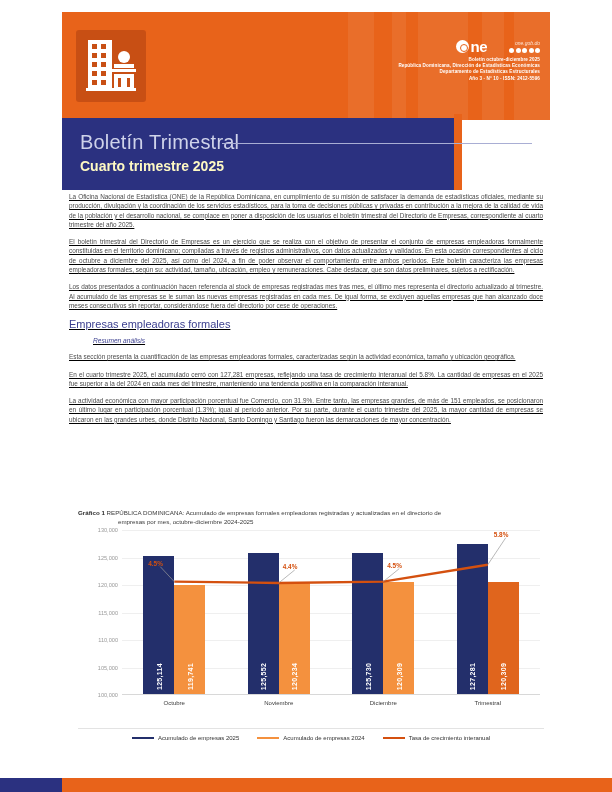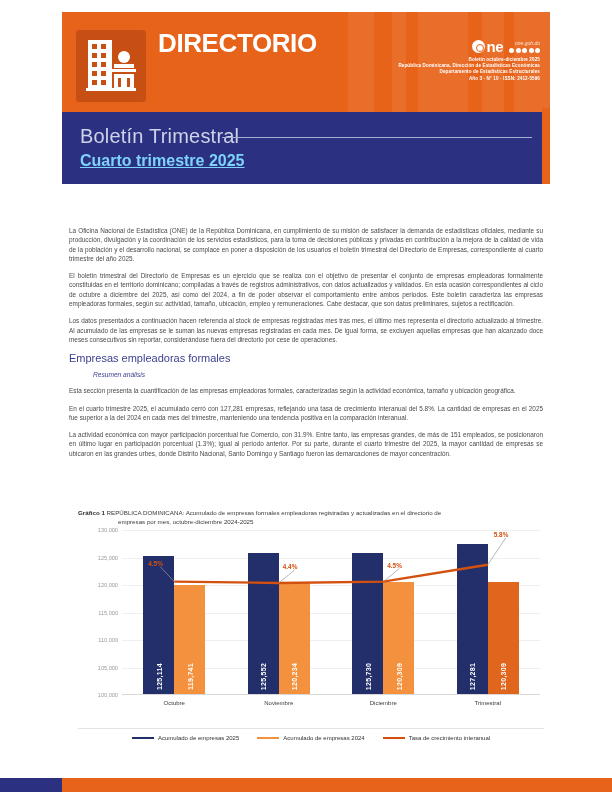--- a/index.html
+++ b/index.html
@@ -36,53 +36,53 @@
     font-size: 26px; font-weight: bold; line-height: 26px; letter-spacing: -0.4px;
   }
   .hdr-title .l3 {
     font-size: 27px; font-weight: 300; line-height: 34px; color: #fbd9c2;
     letter-spacing: 1px;
   }
 
   .hdr-right {
     position: absolute; right: 10px; top: 28px; width: 150px; text-align: right; color: #fff;
   }
-  .one-row { display: flex; justify-content: flex-end; align-items: center; gap: 6px; }
+  .one-row { display: flex; justify-content: flex-end; align-items: center; gap: 22px; }
   .one-mark { display: flex; align-items: center; }
   .one-circle {
     width: 13px; height: 13px; border-radius: 50%; background: #fff;
     position: relative; display: inline-block;
   }
   .one-circle::after {
     content: ""; position: absolute; left: 3.5px; top: 3.5px; width: 6px; height: 6px;
     border-radius: 50%; border: 1.4px solid #e8631a;
   }
   .one-ne { font-size: 15px; font-weight: bold; letter-spacing: -0.5px; margin-left: 1px; line-height: 13px; }
   .one-web { font-size: 5px; font-style: italic; color: #fde6d6; }
   .one-dots { margin-top: 2px; display: flex; justify-content: flex-end; gap: 1.5px; }
   .one-dots i { width: 5px; height: 5px; border-radius: 50%; background: #fff; display: inline-block; }
   .hdr-meta { margin-top: 4px; font-size: 4.6px; line-height: 6.2px; font-weight: bold; letter-spacing: 0.1px; }
 
   
   .band {
-    position: absolute; left: 62px; top: 112px; width: 488px; height: 72px;
+    position: absolute; left: 62px; top: 118px; width: 400px; height: 72px;
     background: #2b3180;
   }
   .band-accent { position: absolute; right: 0; top: -4px; width: 8px; height: 76px; background: #e8631a; }
   .band-l1 {
     position: absolute; left: 18px; top: 13px; font-size: 20px; font-weight: 300;
     color: #cfd3ea; letter-spacing: 0.2px;
   }
   .band-rule { position: absolute; left: 160px; top: 25px; width: 310px; height: 1px; background: #a9aed4; }
   .band-l2 {
-    position: absolute; left: 18px; top: 40px; font-size: 16px; font-weight: bold; color: #7dd3fc; text-decoration: underline;
+    position: absolute; left: 18px; top: 40px; font-size: 14px; font-weight: bold; color: #fef9c3;
   }
 
   
-  .content { position: absolute; left: 69px; top: 226px; width: 474px; }
+  .content { position: absolute; left: 69px; top: 192px; width: 474px; text-decoration: underline; }
   p.para {
     font-size: 6.4px; line-height: 9.3px; color: #4a4a4a; text-align: justify;
     margin-bottom: 8px;
   }
   h2.sect {
     font-size: 11px; color: #3b3f8f; font-weight: normal; margin: 6px 0 7px 0;
   }
   .subsect {
     font-size: 6.6px; font-style: italic; color: #3b3f8f; margin: 0 0 8px 24px;
   }
@@ -166,21 +166,20 @@
         <rect x="30" y="28" width="20" height="4" fill="#fff"></rect>
         <rect x="28" y="33" width="24" height="3" fill="#fff"></rect>
         <rect x="30" y="38" width="20" height="16" fill="#fff"></rect>
         <rect x="34" y="42" width="3" height="9" fill="#c84f14"></rect>
         <rect x="43" y="42" width="3" height="9" fill="#c84f14"></rect>
         <rect x="2" y="52" width="50" height="3" fill="#fff"></rect>
       </svg>
     </div>
 
     <div class="hdr-title">
-      <div class="l1">DIRECTORIO</div>
     </div>
 
     <div class="hdr-right">
       <div class="one-row">
         <div class="one-mark">
           <span class="one-circle"></span>
           <span class="one-ne">ne</span>
         </div>
         <div>
           <div class="one-web">one.gob.do</div>

